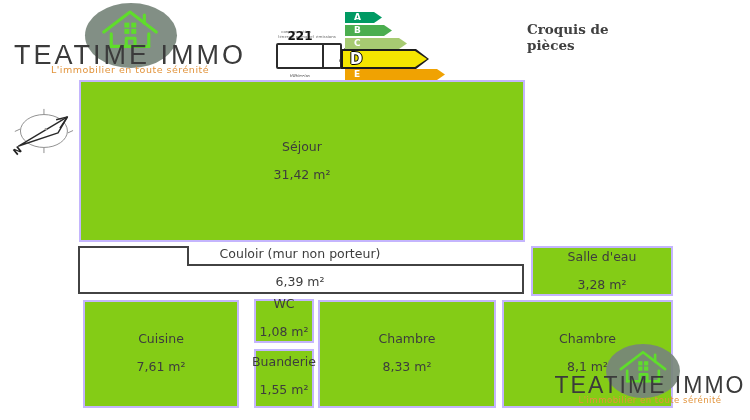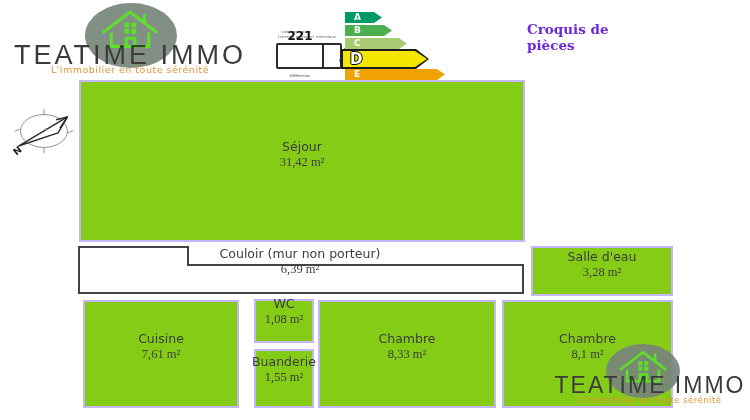--- a/index.html
+++ b/index.html
@@ -17,21 +17,21 @@
   .name-top{left:10px;top:40px;width:240px;font-size:27px;}
   .tag-top{left:10px;top:64px;width:240px;font-size:9.5px;}
   .el-bottom{left:606px;top:344px;width:74px;height:54px;z-index:6;}
   .house-bottom{left:616px;top:348px;width:54px;height:38px;z-index:7;}
   .name-bottom{left:552px;top:372px;width:196px;font-size:23px;letter-spacing:2px;z-index:7;}
   .tag-bottom{left:552px;top:395px;width:196px;font-size:8.5px;z-index:7;}
 
   
   .title{position:absolute;left:527px;top:22px;width:140px;
          font-family:"DejaVu Serif",serif;font-weight:bold;font-size:13.5px;
-         line-height:1.18;color:#6d28d9;}
+         line-height:1.18;color:#404040;}
 
   
   .grade{position:absolute;left:345px;box-sizing:border-box;padding-left:9px;
          color:#fff;font-weight:bold;font-size:9px;
          clip-path:polygon(0 0,calc(100% - 8px) 0,100% 50%,calc(100% - 8px) 100%,0 100%);}
   .ga{top:12px;width:37px;height:11px;line-height:11px;}
   .gb{top:25px;width:47px;height:11px;line-height:11px;}
   .gc{top:38px;width:62px;height:11px;line-height:11px;}
   .ge{top:69px;width:100px;height:11px;line-height:11px;}
   .gd-outer{position:absolute;left:341px;top:49px;width:88px;height:20px;background:#1c1c1c;
@@ -55,21 +55,21 @@
   .lab1{left:272px;top:29px;width:96px;}
   .lab2{left:312px;top:34px;width:56px;}
 
   
   .compass{position:absolute;left:12px;top:103px;width:62px;height:56px;}
 
   
   .room{position:absolute;border:2px solid #c4b5fd;background:#84cc16;box-sizing:border-box;}
   .rlabel{position:absolute;left:50%;transform:translateX(-50%);text-align:center;
           white-space:nowrap;font-size:12.5px;color:#3d3d3d;line-height:15px;}
-  .rarea{margin-top:1px;font-family:Liberation Serif, serif;}
+  .rarea{margin-top:13px;}
   .sejour{left:79px;top:80px;width:446px;height:162px;}
   .sejour .rlabel{top:57px;}
   .chambre-haut{left:527px;top:78px;width:146px;height:162px;}
   .chambre-haut .rlabel{top:56px;}
   .salle-eau{left:531px;top:246px;width:142px;height:50px;}
   .salle-eau .rlabel{top:1px;}
   .cuisine{left:83px;top:300px;width:156px;height:108px;}
   .cuisine .rlabel{top:29px;}
   .wc{left:254px;top:299px;width:60px;height:44px;}
   .wc .rlabel{top:-5px;}

